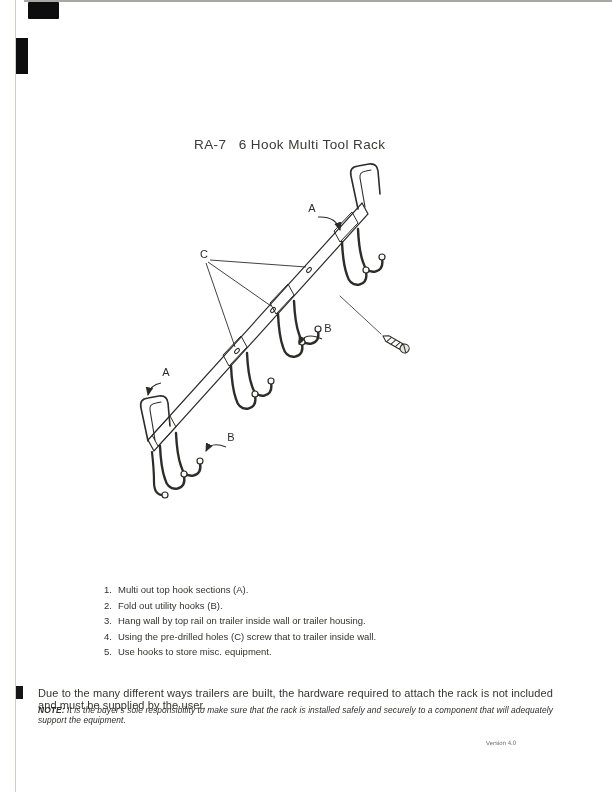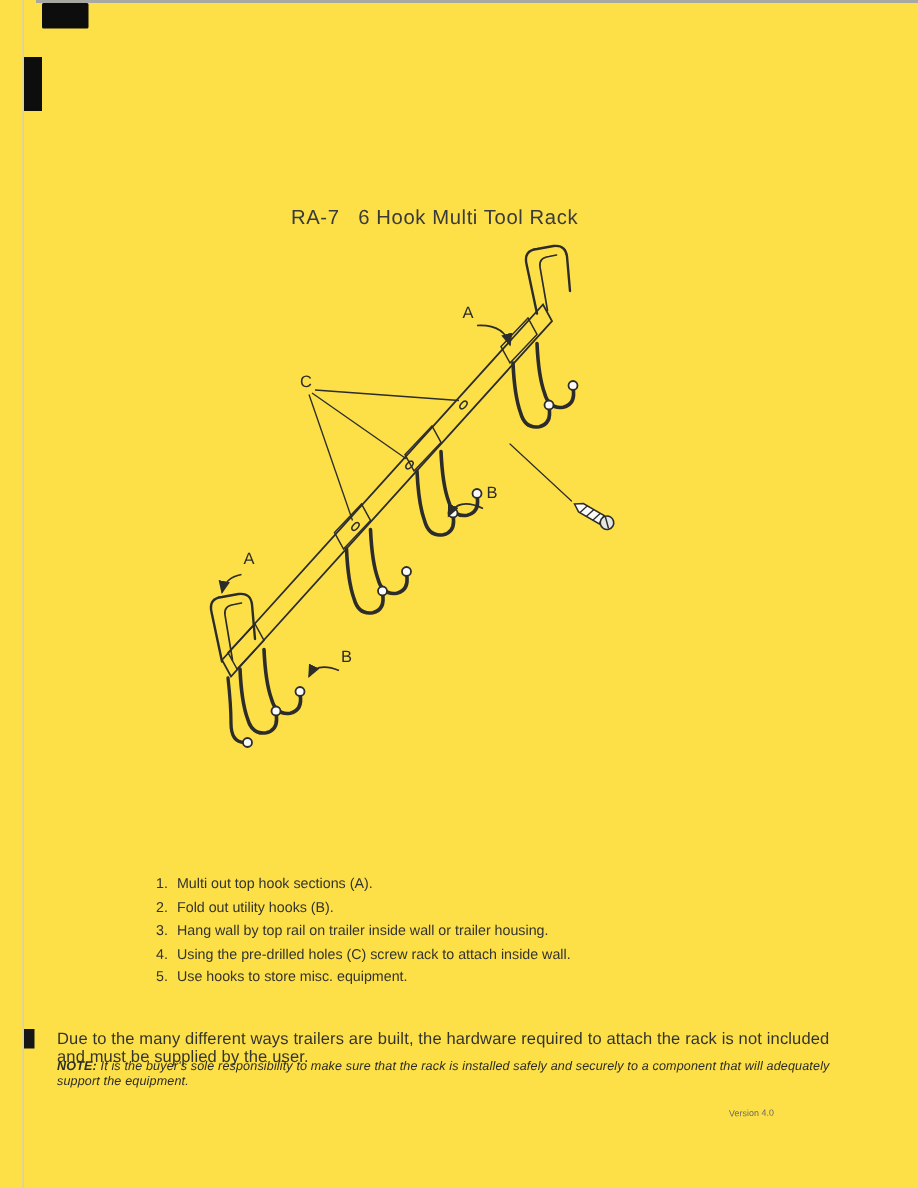--- a/index.html
+++ b/index.html
@@ -5,21 +5,21 @@
   * { margin:0; padding:0; box-sizing:border-box; }
   html,body { width:612px; height:792px; }
   body {
     font-family:"Liberation Sans", sans-serif;
     background:#e8e8e5;
     color:#2f2f2d;
   }
   .page {
     position:relative;
     width:612px; height:792px;
-    background:#fde047;
+    background:#ffffff;
     overflow:hidden;
     filter: blur(0.25px);
   }
   
   .edge-top    { position:absolute; left:24px; top:0; width:588px; height:1.5px; background:#a8a8a2; }
   .edge-left   { position:absolute; left:15px; top:0; width:1px; height:792px; background:#cfcfc9; }
   .blob-tl     { position:absolute; left:28px; top:2px;  width:31px; height:17px; background:#0d0d0d; border-radius:1px; }
   .bar-left    { position:absolute; left:16px; top:38px; width:12px; height:36px; background:#0d0d0d; }
   .dash-left   { position:absolute; left:16px; top:686px; width:7px; height:13px; background:#161616; }
 
@@ -170,21 +170,21 @@
     <li>
       <span class="num">2.</span>
       <span>Fold out utility hooks (B).</span>
     </li>
     <li>
       <span class="num">3.</span>
       <span>Hang wall by top rail on trailer inside wall or trailer housing.</span>
     </li>
     <li>
       <span class="num">4.</span>
-      <span>Using the pre-drilled holes (C) screw rack to attach inside wall.</span>
+      <span>Using the pre-drilled holes (C) screw that to trailer inside wall.</span>
     </li>
     <li>
       <span class="num">5.</span>
       <span>Use hooks to store misc. equipment.</span>
     </li>
   </ol>
 
   <p class="disclaimer">Due to the many different ways trailers are built, the hardware required to attach the rack is not included and must be supplied by the user.</p>
 
   <p class="note">

